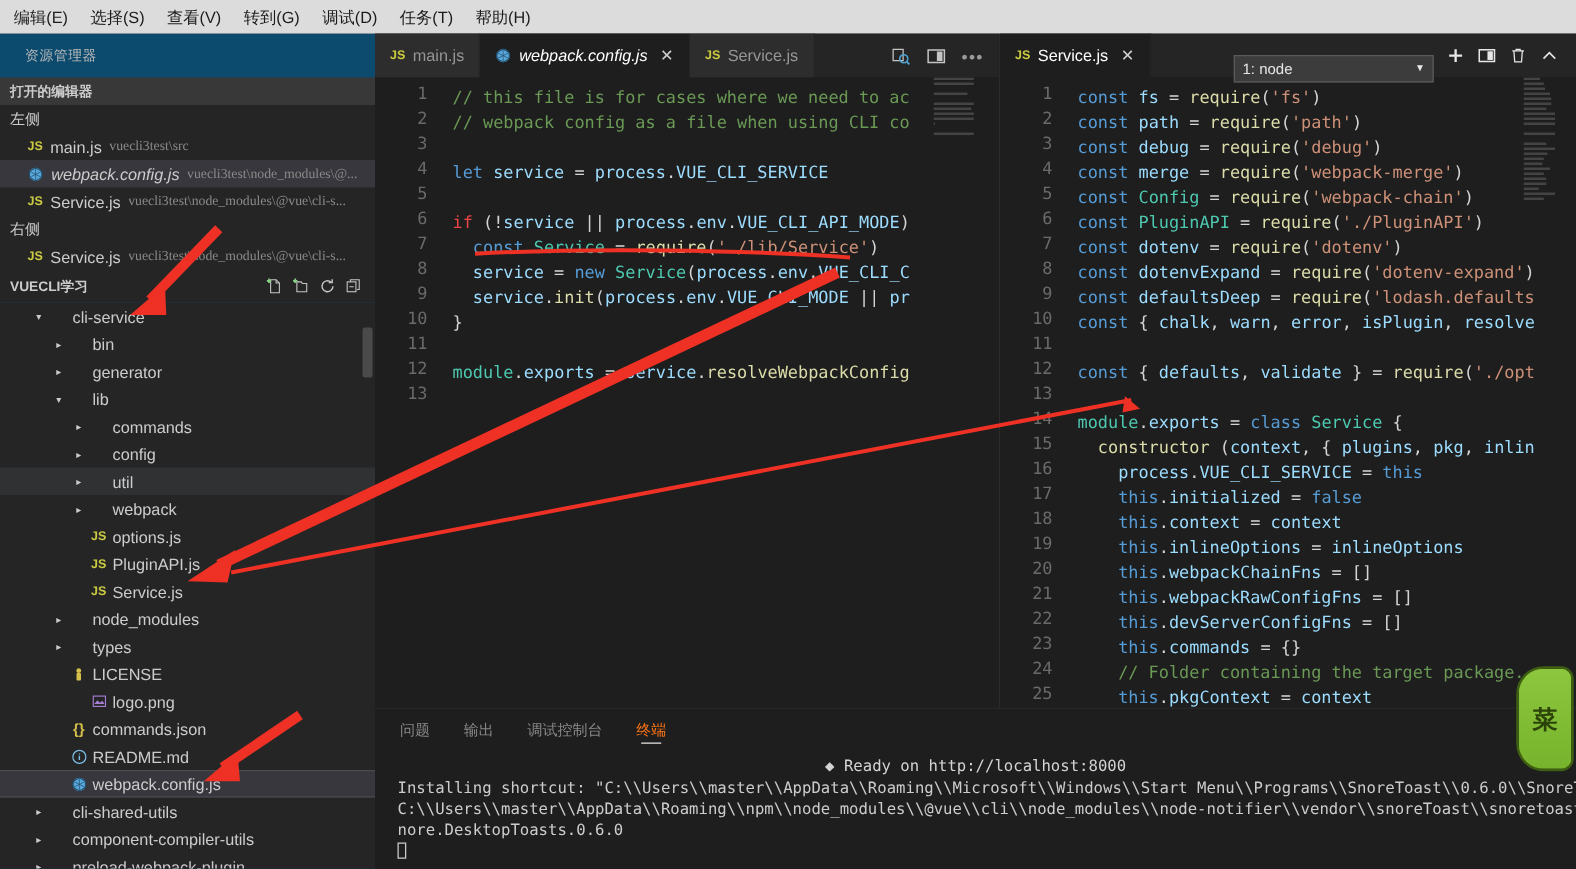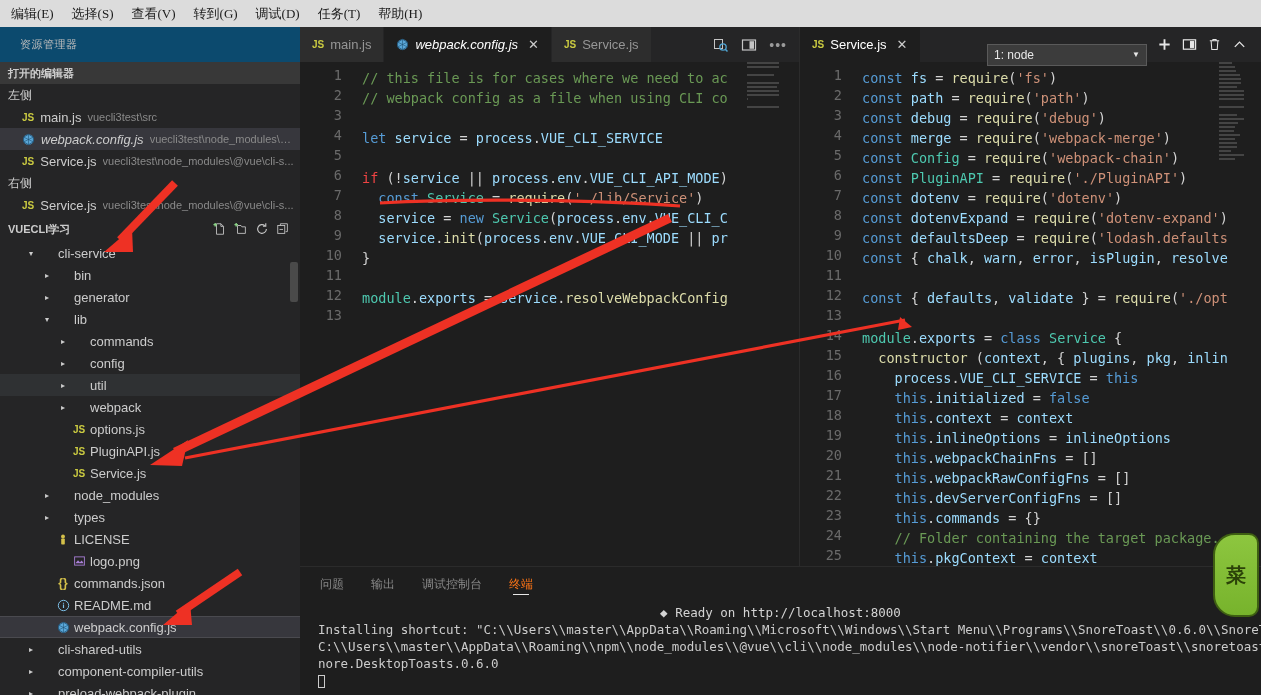--- a/index.html
+++ b/index.html
@@ -11,21 +11,21 @@
     color: #cccccc;
   }
   #app { position: relative; width: 1261px; height: 695px; display: flex; flex-direction: column; }
 
   
   .menubar {
     height: 27px; background: #dcdcdc; color: #1b1b1b;
     display: flex; align-items: center; flex: 0 0 27px;
     font-size: 13px; padding-left: 2px;
   }
-  .menu-item { padding: 3px 9px; white-space: nowrap; cursor: default; font-family: Liberation Serif, serif; }
+  .menu-item { padding: 3px 9px; white-space: nowrap; cursor: default; }
 
   
   .body { flex: 1 1 auto; display: flex; min-height: 0; position: relative; }
 
   
   .sidebar { width: 300px; flex: 0 0 300px; background: #0c4a6e; display: flex; flex-direction: column; min-height: 0; }
   .sidebar-title {
     height: 35px; flex: 0 0 35px; display: flex; align-items: center;
     padding-left: 20px; font-size: 11px; color: #bbbbbb; letter-spacing: .5px;
   }
@@ -35,21 +35,21 @@
     padding-left: 8px;
   }
   .open-editors { background: #252526; }
   .oe-row {
     height: 22px; display: flex; align-items: center; padding-left: 22px;
     font-size: 13px; white-space: nowrap; overflow: hidden; cursor: pointer;
   }
   .oe-row.selected { background: #37373d; }
   .oe-name { color: #cccccc; }
   .oe-name.italic { font-style: italic; }
-  .oe-path { color: #8a8a8a; font-size: 11px; margin-left: 6px; overflow: hidden; text-overflow: ellipsis; }
+  .oe-path { color: #8a8a8a; font-size: 11px; margin-left: 6px; overflow: hidden; text-overflow: ellipsis; font-family: Liberation Serif, serif; }
   .grouplabel { height: 22px; display: flex; align-items: center; padding-left: 8px; font-size: 12px; color: #cccccc; }
 
   .js-badge {
     color: #cbcb41; font-size: 10px; font-weight: bold; margin-right: 6px;
     font-family: "Liberation Sans", sans-serif; flex: 0 0 auto;
   }
   .icon-cfg { margin-right: 6px; flex: 0 0 auto; display:inline-flex; }
 
   
   .proj-header {

